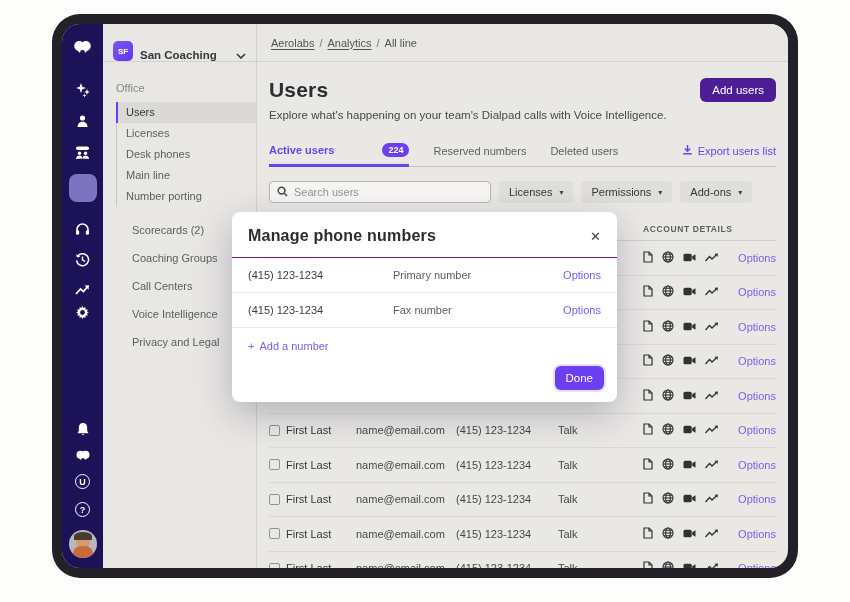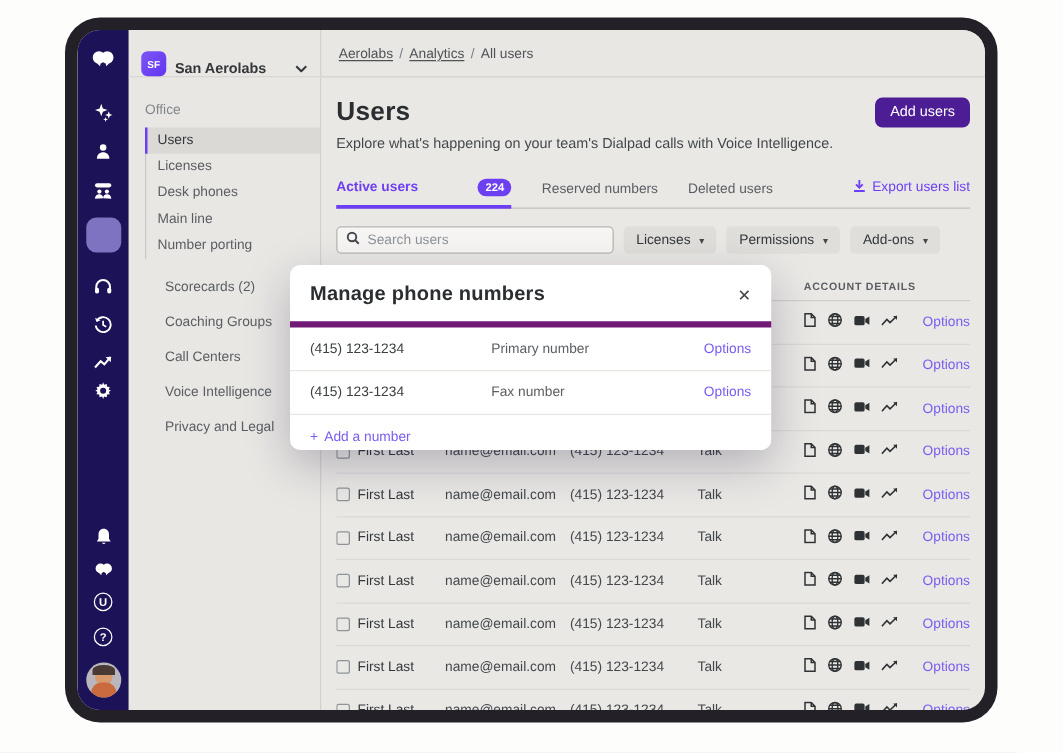--- a/index.html
+++ b/index.html
@@ -94,21 +94,21 @@
   .col-phone { width:102px; flex-shrink:0; color:#44484c; }
   .col-dept { width:85px; flex-shrink:0; color:#44484c; }
   .col-icons { width:92px; flex-shrink:0; display:flex; align-items:center; gap:9px; color:#2f3234; }
   .col-opts { flex:1; text-align:right; }
   .opts-link { color:#7a5cf0; cursor:pointer; }
 
   
   .modal { position:absolute; left:232px; top:212px; width:385px; background:#fff; border-radius:8px;
            box-shadow:0 12px 36px rgba(20,16,50,.25); z-index:10; font-size:11px; }
   .modal-head { display:flex; align-items:center; justify-content:space-between; padding:15px 16px 12px;
-                border-bottom:5px solid #701a75; }
+                border-bottom:1px solid #701a75; }
   .modal-title { font-size:16px; font-weight:bold; color:#2b2e31; letter-spacing:.2px; }
   .modal-close { color:#44484c; font-size:13px; cursor:pointer; line-height:1; }
   .modal-row { display:flex; align-items:center; padding:11px 16px; border-bottom:1px solid #e9e7e4; }
   .m-number { width:145px; color:#3c4043; }
   .m-label { flex:1; color:#5a5e63; }
   .m-opts { color:#7a5cf0; cursor:pointer; }
   .add-number { padding:12px 16px 4px; color:#7a5cf0; display:flex; align-items:center; gap:5px; cursor:pointer; }
   .modal-foot { display:flex; justify-content:flex-end; padding:10px 13px 12px; }
   .btn-done { background:#6c3ff2; color:#fff; border:none; border-radius:6px; padding:6px 11px;
               font-size:11.5px; font-family:inherit; cursor:pointer; box-shadow:0 0 0 2px #e7defc; }
@@ -201,33 +201,33 @@
           <span class="body"></span>
         </div>
       </div>
     </div>
 
     <div class="right">
 
       <div class="topbar">
         <div class="workspace">
           <span class="ws-badge">SF</span>
-          <span class="ws-name">San Aerolabs</span>
+          <span class="ws-name">San Coaching</span>
           <span>
             <svg width="10" height="6" viewBox="0 0 10 6" fill="none" stroke="#33373b" stroke-width="1.6">
                 <path d="M1 1 L5 5 L9 1"></path>
               </svg>
           </span>
         </div>
         <div class="breadcrumb">
           <span class="crumb-link">Aerolabs</span>
           <span class="crumb-sep">/</span>
           <span class="crumb-link">Analytics</span>
           <span class="crumb-sep">/</span>
-          <span>All users</span>
+          <span>All line</span>
         </div>
       </div>
 
       <div class="body-row">
 
         <div class="sidebar">
           <div class="side-section">Office</div>
           <div class="side-group">
             <div class="side-item active">Users</div>
             <div class="side-item">Licenses</div>
@@ -739,13 +739,16 @@
   </div>
   <div class="modal-row">
     <div class="m-number">(415) 123-1234</div>
     <div class="m-label">Fax number</div>
     <div class="m-opts">Options</div>
   </div>
   <div class="add-number">
     <span>+</span>
     <span>Add a number</span>
   </div>
+  <div class="modal-foot">
+    <button class="btn-done">Done</button>
+  </div>
 </div>
 
 </body></html>

